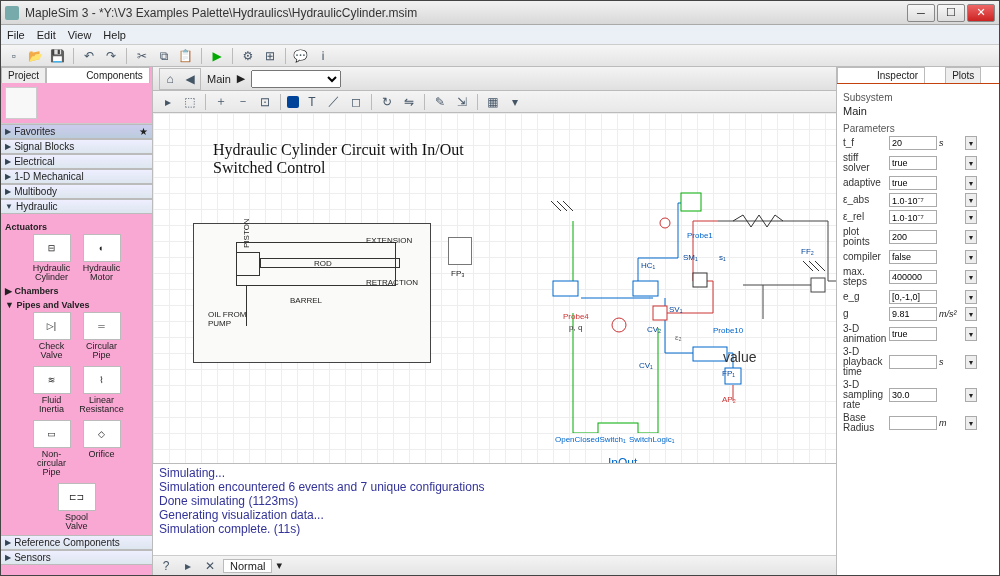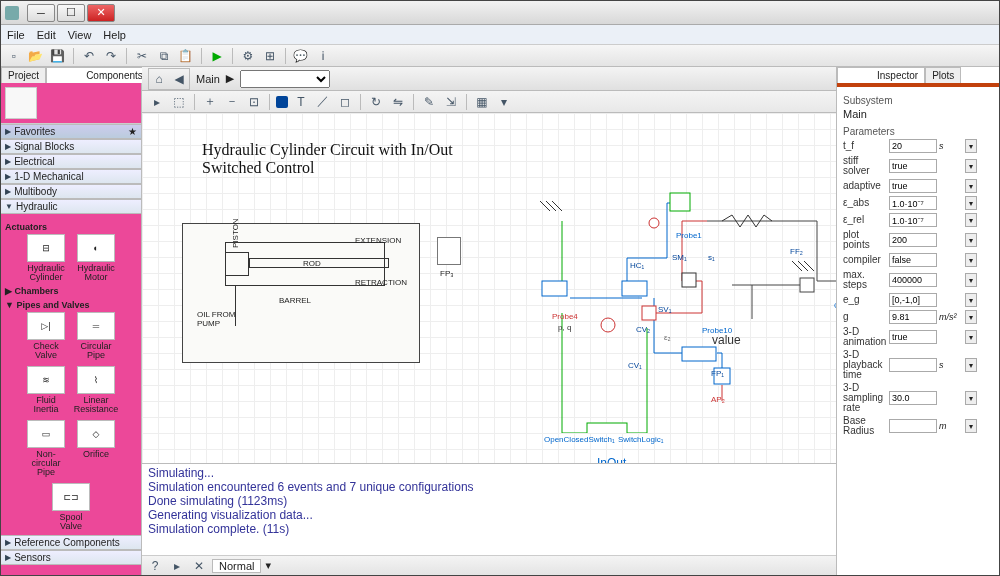--- a/index.html
+++ b/index.html
@@ -10,21 +10,21 @@
 .title { flex:1; font-size: 12px; color:#333;}
 .winbtns { display:flex; gap:0;}
 .winbtn { width:28px; height:18px; border:1px solid #888; background:linear-gradient(#f8f8f8,#ddd); display:flex; align-items:center; justify-content:center; border-radius:2px; margin-left:2px;}
 .winbtn.close{ background:linear-gradient(#e66,#c22); color:#fff; }
 .menubar { background:#ebf0f7; height:20px; display:flex; align-items:center; padding:0 6px; gap:12px; border-bottom:1px solid #ccc;}
 .menubar span { font-size:11px; }
 .toolbar { background: linear-gradient(#f6f6f6,#e4e4e4); height:22px; border-bottom:1px solid #bbb; display:flex; align-items:center; padding:0 4px; gap:4px;}
 .tbtn { width:18px; height:18px; display:flex; align-items:center; justify-content:center; color:#456; border-radius:2px; font-size:12px;}
 .tsep { width:1px; height:16px; background:#bbb; margin:0 2px;}
 .content { flex:1; display:flex; min-height:0;}
-.left { width:141px; background:#ec4899; border-right:1px solid #bbb; display:flex; flex-direction:column;}
+.left { width:152px; background:#f9a8d4; border-right:1px solid #bbb; display:flex; flex-direction:column;}
 .tabs { display:flex; font-size:10px;}
 .tab { padding:2px 6px; background:#eee; border:1px solid #bbb; border-bottom:none; cursor:default;}
 .tab.active { background:#fff;padding-left:39px; }
 .search { padding:4px; display:flex; gap:2px; align-items:flex-start;}
 .search .sl{ display:flex; flex-direction:column; flex:1;}
 .search input { width:100%; height:16px; border:1px solid #aaa; font-size:10px; padding:0 2px;}
 .search .thumbbox{ width:32px; height:32px; border:1px solid #ccc; background:#f8f8f8;}
 .palette { flex:1; overflow-y:auto; border-top:1px solid #ccc;}
 .phead { background:linear-gradient(#eef,#dde6ef); border-top:1px solid #bbb; border-bottom:1px solid #bbb; padding:1px 4px; font-size:10px; display:flex; align-items:center; gap:3px;}
 .phead.fav{ background:linear-gradient(#cce,#bcd);}
@@ -42,37 +42,38 @@
 .canvas{ flex:1; background:#fff; position:relative; overflow:hidden;
   background-image: linear-gradient(#eee 1px, transparent 1px), linear-gradient(90deg,#eee 1px, transparent 1px);
   background-size: 16px 16px;}
 .diagram-title{ position:absolute; left:60px; top:28px; font-size:16px; color:#111;font-family:Liberation Serif, serif;}
 .schem { position:absolute; left:40px; top:110px; width:238px; height:140px; border:1px solid #444; background:#fafaf8; font-size:8px;}
 .schem div{position:absolute;}
 .console { height:112px; border-top:1px solid #bbb; display:flex; flex-direction:column;}
 .console .out{ flex:1; background:#fff; font-family:Consolas,monospace; font-size:12px; color:#339; padding:2px 6px; overflow:hidden;}
 .console .bar{ height:20px; background:linear-gradient(#f4f4f4,#e4e4e4); border-top:1px solid #ccc; display:flex; align-items:center; padding:0 4px; gap:4px;}
 .right { width:162px; background:#fff; display:flex; flex-direction:column;}
-.right .tabs { border-bottom:4px solid #c2410c;}
+.right .tabs { border-bottom:1px solid #c2410c;gap:20px;}
 .inspector { flex:1; padding:4px 6px; overflow-y:auto; font-size:10px;}
 .inspector .grp{ color:#555; margin:4px 0 2px 0;}
 .inspector .main{ font-size:11px; margin-bottom:6px;}
 .param { display:flex; align-items:center; margin-bottom:3px; gap:2px;}
 .param .pn{ width:44px; font-size:10px; color:#333; line-height:1; word-wrap:break-word;}
 .param input{ width:48px; height:14px; font-size:9px; border:1px solid #aaa; padding:0 2px;}
 .param .un{ width:24px; font-size:9px; font-style:italic;}
 .param .dd{ width:12px; height:14px; border:1px solid #aaa; background:#eee; font-size:8px; display:flex; align-items:center; justify-content:center;}
 svg.diagram{ position:absolute; left:280px; top:60px; width:420px; height:260px;}
 </style>
 </head>
 <body>
 
 <div class="win">
   <div class="titlebar">
     <div class="icon"></div>
+    <div class="title">MapleSim 3 -   *Y:\V3 Examples Palette\Hydraulics\HydraulicCylinder.msim</div>
     <div class="winbtns">
       <div class="winbtn">─</div>
       <div class="winbtn">☐</div>
       <div class="winbtn close">✕</div>
     </div>
   </div>
 
   <div class="menubar">
     <span>File</span>
     <span>Edit</span>
@@ -303,21 +304,21 @@
         <div style="position:absolute;font-size:8px;color:#049;left:488px;top:148px">HC₁</div>
         <div style="position:absolute;font-size:8px;color:#049;left:530px;top:140px">SM₁</div>
         <div style="position:absolute;font-size:8px;color:#049;left:566px;top:140px">s₁</div>
         <div style="position:absolute;font-size:8px;color:#049;left:648px;top:134px">FF₂</div>
         <div style="position:absolute;font-size:8px;color:#c33;left:410px;top:199px">Probe4</div>
         <div style="position:absolute;font-size:8px;color:#333;left:416px;top:210px">p, q</div>
         <div style="position:absolute;font-size:8px;color:#049;left:516px;top:192px">SV₁</div>
         <div style="position:absolute;font-size:8px;color:#06c;left:560px;top:213px">Probe10</div>
         <div style="position:absolute;font-size:8px;color:#049;left:494px;top:212px">CV₂</div>
         <div style="position:absolute;font-size:8px;color:#049;left:486px;top:248px">CV₁</div>
-        <div style="position:absolute;font-size:12px;color:#333;left:570px;top:220px">value</div>
+        <div style="position:absolute;font-size:14px;color:#333;left:570px;top:236px">value</div>
         <div style="position:absolute;font-size:8px;color:#049;left:569px;top:256px">FP₁</div>
         <div style="position:absolute;font-size:8px;color:#c33;left:569px;top:282px">AP₂</div>
         <div style="position:absolute;font-size:8px;color:#666;left:522px;top:220px">ε₂</div>
         <div style="position:absolute;font-size:8px;color:#06c;left:402px;top:322px">OpenClosedSwitch₁</div>
         <div style="position:absolute;font-size:8px;color:#06c;left:476px;top:322px">SwitchLogic₁</div>
         <div style="position:absolute;font-size:12px;color:#06c;left:455px;top:343px">InOut</div>
 
         <div style="position:absolute;font-size:8px;color:#06c;left:692px;top:188px">CylinderViz₁</div>
 
       </div>

